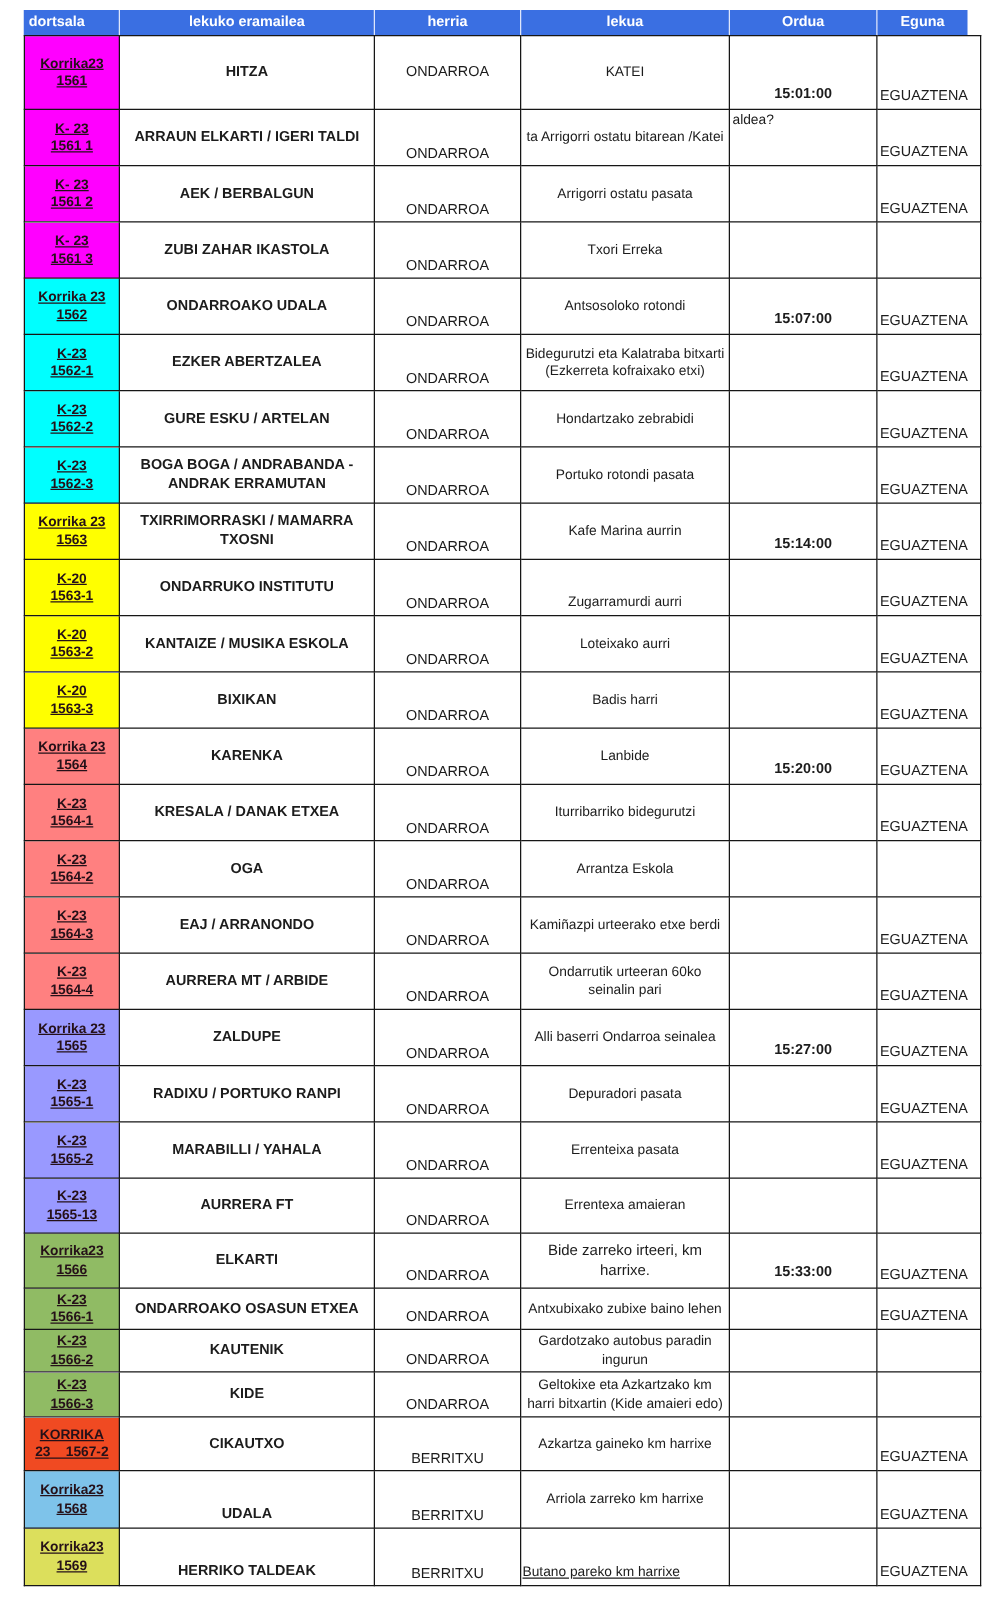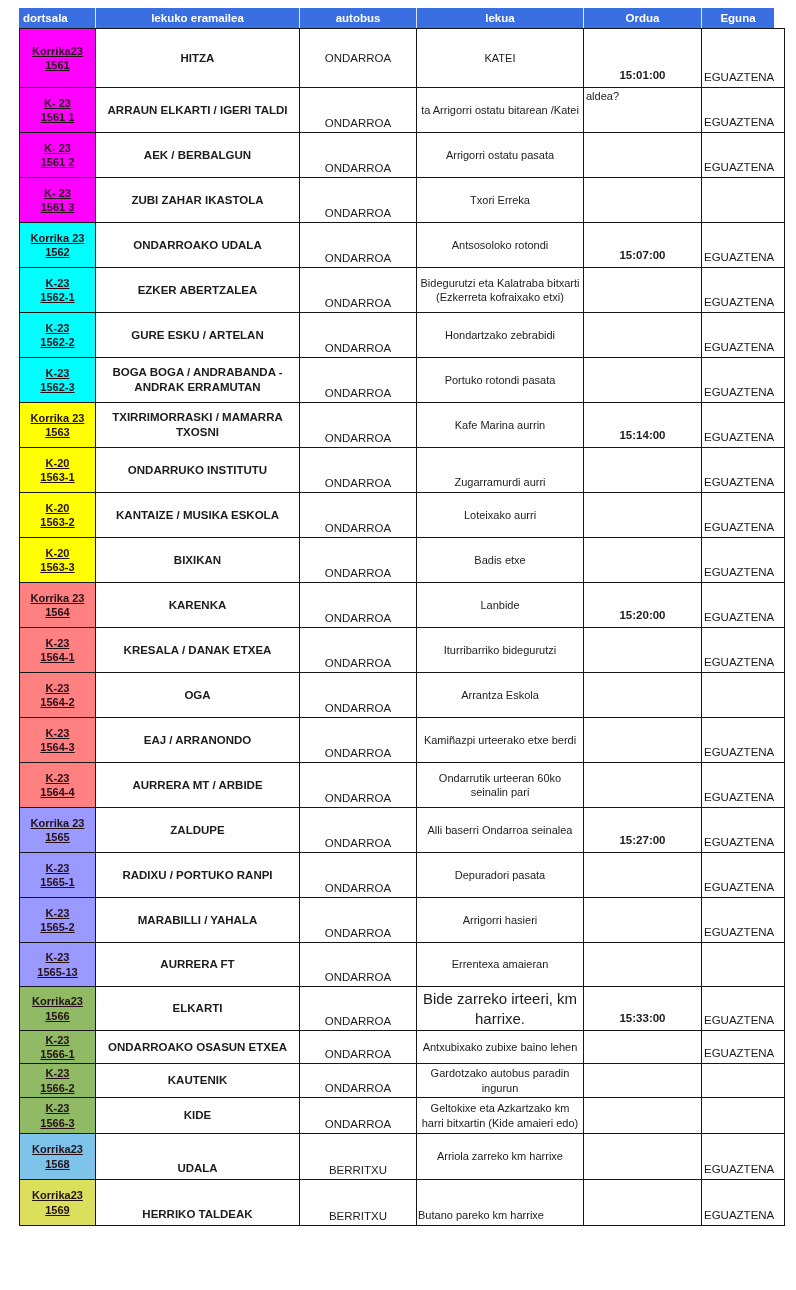--- a/index.html
+++ b/index.html
@@ -12,36 +12,36 @@
   table{border-collapse:collapse;table-layout:fixed;width:765px;}
   col.c0{width:76px;} col.c1{width:204px;} col.c2{width:117px;} col.c3{width:167px;} col.c4{width:118px;} col.c5{width:83px;}
   td{border:1.5px solid #161616;box-sizing:border-box;padding:0 2px;font-size:11px;text-align:center;vertical-align:middle;overflow:hidden;}
   .code-cell{padding:0 1px;}
   .code-link{font-weight:bold;font-size:11px;text-decoration:underline;white-space:pre-wrap;line-height:1.3;color:#251018;display:inline-block;}
   .carrier-cell{font-weight:bold;font-size:11.5px;line-height:1.3;}
   .carrier-cell.vbottom{vertical-align:bottom;padding-bottom:3px;}
   .town-cell{vertical-align:bottom;padding-bottom:3px;font-size:11.5px;}
   .town-cell.vmiddle{vertical-align:middle;padding-bottom:0;}
   .place-cell{font-size:11px;line-height:1.28;}
-  .place-cell.small{font-size:15px;}
+  .place-cell.small{font-size:12px;}
   .place-cell.vbottom{vertical-align:bottom;padding-bottom:3px;}
-  .place-cell.tleft{text-align:left;padding-left:1px;}
+  .place-cell.tleft{text-align:left;padding-left:1px;text-decoration:underline;}
   .place-cell.clip{text-align:center;white-space:nowrap;padding:0;overflow:hidden;}
   .time-cell{vertical-align:bottom;font-weight:bold;font-size:11.5px;padding-bottom:6px;position:relative;}
   .time-note{position:absolute;left:2px;top:2px;font-weight:normal;font-size:11px;}
   .day-cell{vertical-align:bottom;text-align:left;font-size:11.5px;padding:0 0 4px 2px;white-space:nowrap;}
 </style>
 </head>
 <body>
 
 <div class="sheet">
   <div class="hdr">
     <span class="hc0">dortsala</span>
     <span class="hc1">lekuko eramailea</span>
-    <span class="hc2">autobus</span>
+    <span class="hc2">herria</span>
     <span class="hc3">lekua</span>
     <span class="hc4">Ordua</span>
     <span class="hc5">Eguna</span>
   </div>
   <table>
     <colgroup>
       <col class="c0">
         <col class="c1">
         <col class="c2">
         <col class="c3">
@@ -148,21 +148,21 @@
           <td class="town-cell">ONDARROA</td>
           <td class="place-cell">Loteixako aurri</td>
           <td class="time-cell"></td>
           <td class="day-cell">EGUAZTENA</td>
         </tr>
         <tr style="height: 45px;">
           <td class="code-cell" style="background: rgb(255, 255, 0);"><span class="code-link">K-20
 1563-3</span></td>
           <td class="carrier-cell">BIXIKAN</td>
           <td class="town-cell">ONDARROA</td>
-          <td class="place-cell">Badis etxe</td>
+          <td class="place-cell">Badis harri</td>
           <td class="time-cell"></td>
           <td class="day-cell">EGUAZTENA</td>
         </tr>
         <tr style="height: 45px;">
           <td class="code-cell" style="background: rgb(255, 128, 128);"><span class="code-link">Korrika 23
 1564</span></td>
           <td class="carrier-cell">KARENKA</td>
           <td class="town-cell">ONDARROA</td>
           <td class="place-cell">Lanbide</td>
           <td class="time-cell">15:20:00</td>
@@ -220,21 +220,21 @@
           <td class="town-cell">ONDARROA</td>
           <td class="place-cell">Depuradori pasata</td>
           <td class="time-cell"></td>
           <td class="day-cell">EGUAZTENA</td>
         </tr>
         <tr style="height: 45px;">
           <td class="code-cell" style="background: rgb(153, 153, 255);"><span class="code-link">K-23
 1565-2</span></td>
           <td class="carrier-cell">MARABILLI / YAHALA</td>
           <td class="town-cell">ONDARROA</td>
-          <td class="place-cell">Arrigorri hasieri</td>
+          <td class="place-cell">Errenteixa pasata</td>
           <td class="time-cell"></td>
           <td class="day-cell">EGUAZTENA</td>
         </tr>
         <tr style="height: 44px;">
           <td class="code-cell" style="background: rgb(153, 153, 255);"><span class="code-link">K-23
 1565-13</span></td>
           <td class="carrier-cell">AURRERA FT</td>
           <td class="town-cell">ONDARROA</td>
           <td class="place-cell">Errentexa amaieran</td>
           <td class="time-cell"></td>
@@ -268,20 +268,29 @@
           <td class="day-cell"></td>
         </tr>
         <tr style="height: 36px;">
           <td class="code-cell" style="background: rgb(144, 187, 100);"><span class="code-link">K-23
 1566-3</span></td>
           <td class="carrier-cell">KIDE</td>
           <td class="town-cell">ONDARROA</td>
           <td class="place-cell">Geltokixe eta Azkartzako km harri bitxartin (Kide  amaieri edo)</td>
           <td class="time-cell"></td>
           <td class="day-cell"></td>
+        </tr>
+        <tr style="height: 43px;">
+          <td class="code-cell" style="background: rgb(240, 74, 34);"><span class="code-link">KORRIKA
+23    1567-2</span></td>
+          <td class="carrier-cell">CIKAUTXO</td>
+          <td class="town-cell">BERRITXU</td>
+          <td class="place-cell">Azkartza gaineko km harrixe</td>
+          <td class="time-cell"></td>
+          <td class="day-cell">EGUAZTENA</td>
         </tr>
         <tr style="height: 46px;">
           <td class="code-cell" style="background: rgb(126, 195, 234);"><span class="code-link">Korrika23
 1568</span></td>
           <td class="carrier-cell vbottom">UDALA</td>
           <td class="town-cell">BERRITXU</td>
           <td class="place-cell">Arriola zarreko km harrixe</td>
           <td class="time-cell"></td>
           <td class="day-cell">EGUAZTENA</td>
         </tr>

